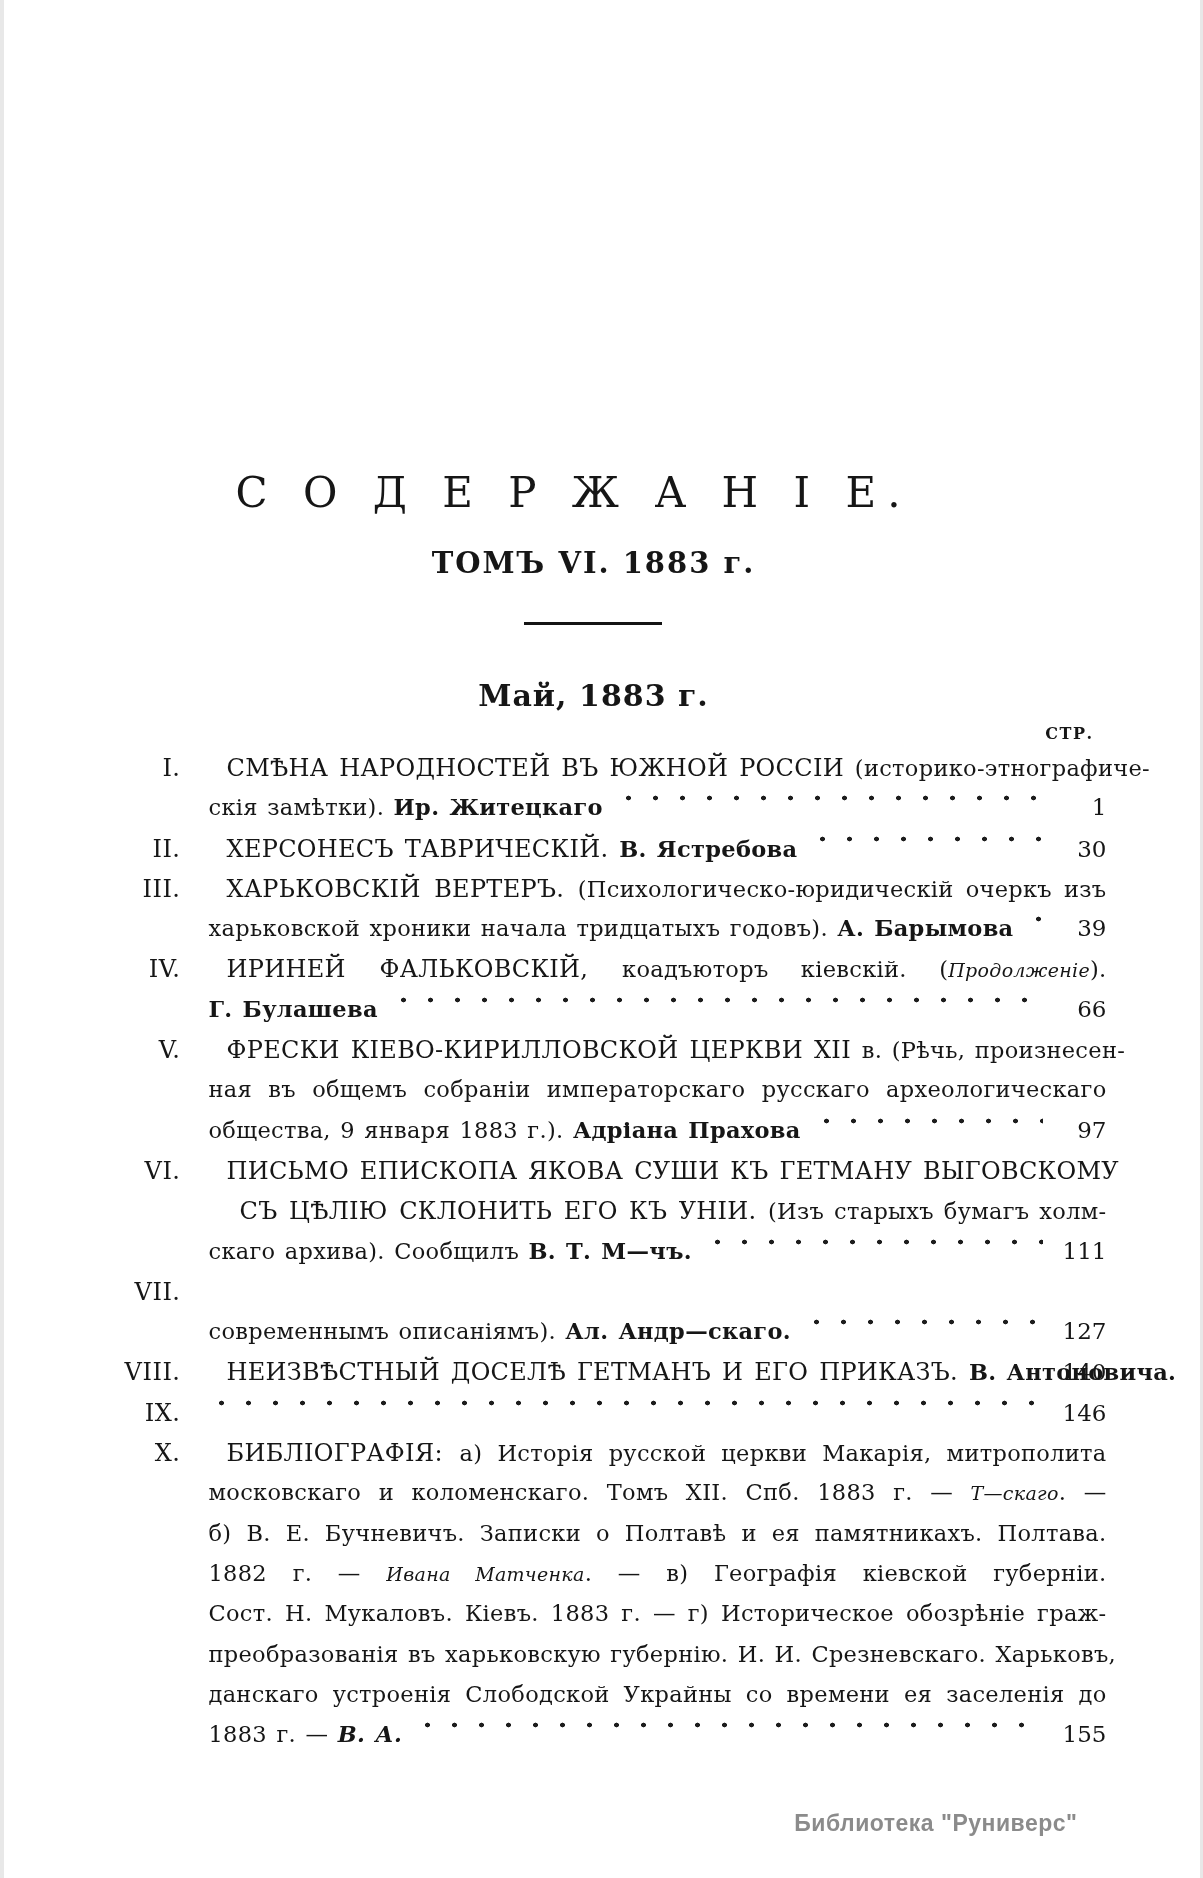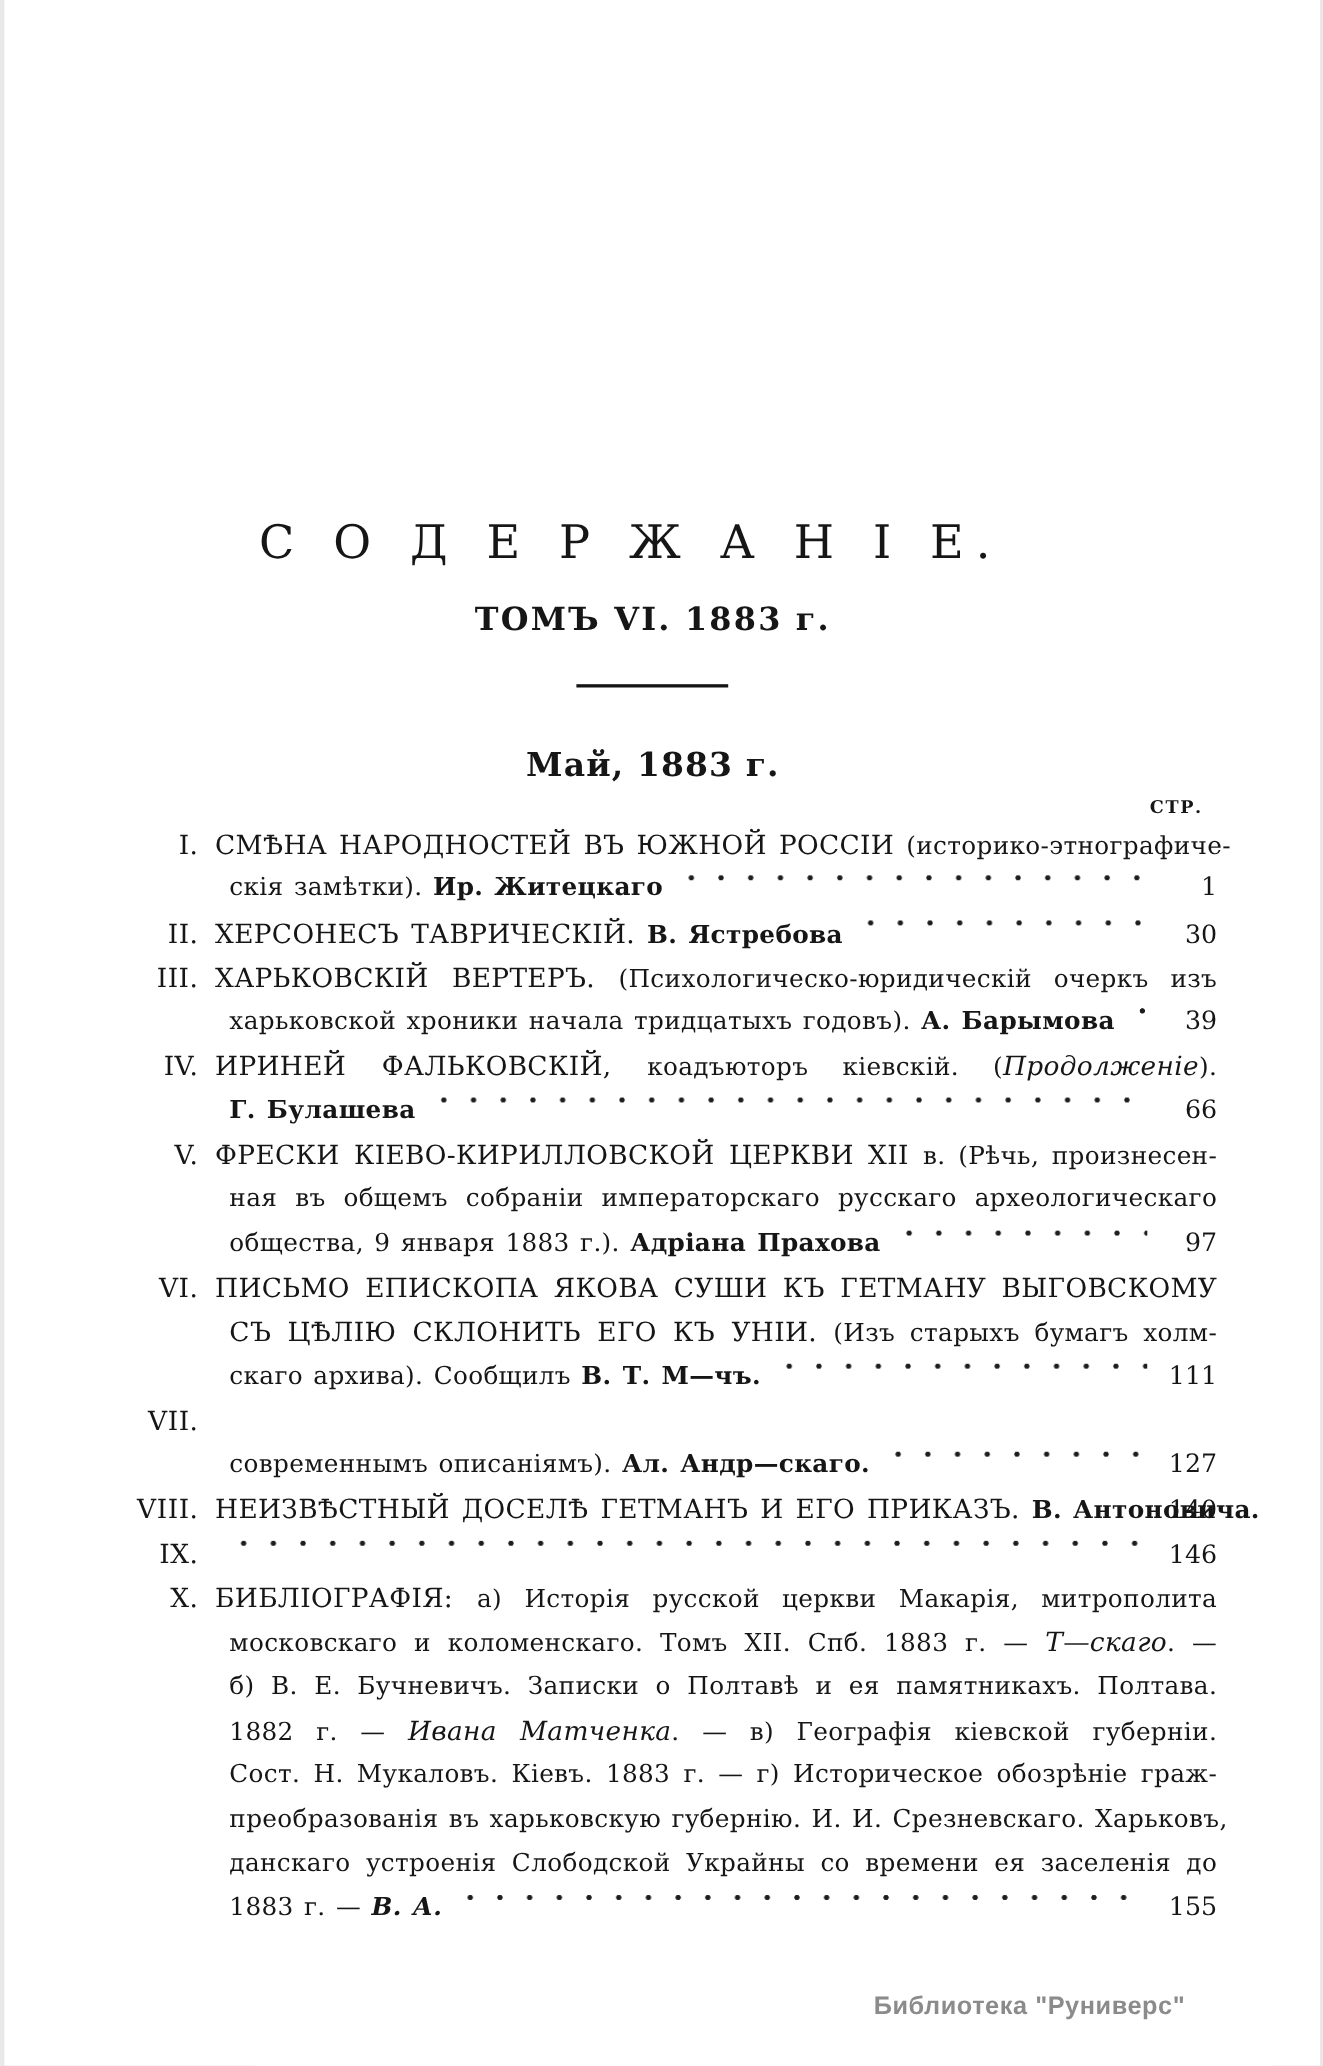--- a/index.html
+++ b/index.html
@@ -47,24 +47,24 @@
   }
   .num {
     flex:0 0 62px; text-align:right;
     font-size:24px; letter-spacing:0.5px;
     margin-right:15px;
   }
   .txt { flex:1 1 auto; min-width:0; letter-spacing:0.3px; }
   .txt.cont { padding-left:13px; }
   .txt.justify { text-align:justify; text-align-last:justify; }
   .toc-row.has-leader .txt { flex:0 0 auto; }
-  .sg-caps { font-size:24px; word-spacing:3px; }
+  .sg-caps { font-size:24px; word-spacing:3px;margin-left:31px; }
   .sg-plain { font-size:22.5px; word-spacing:2px; }
   .sg-bold { font-size:22.5px; font-weight:700; word-spacing:2px; }
-  .sg-italic { font-size:24px; font-style:italic; word-spacing:2px; }
+  .sg-italic { font-size:19px; font-style:italic; word-spacing:2px; }
   .sg-bolditalic { font-size:22.5px; font-style:italic; font-weight:700; word-spacing:2px; }
   .leader {
     flex:1 1 30px; align-self:stretch;
     margin:0 8px 0 12px;
     background-image:radial-gradient(circle, #1d1d1d 2.1px, rgba(0,0,0,0) 2.7px);
     background-size:27px 8px;
     background-repeat:repeat-x;
     background-position:6px bottom 7px;
   }
   .pg {

